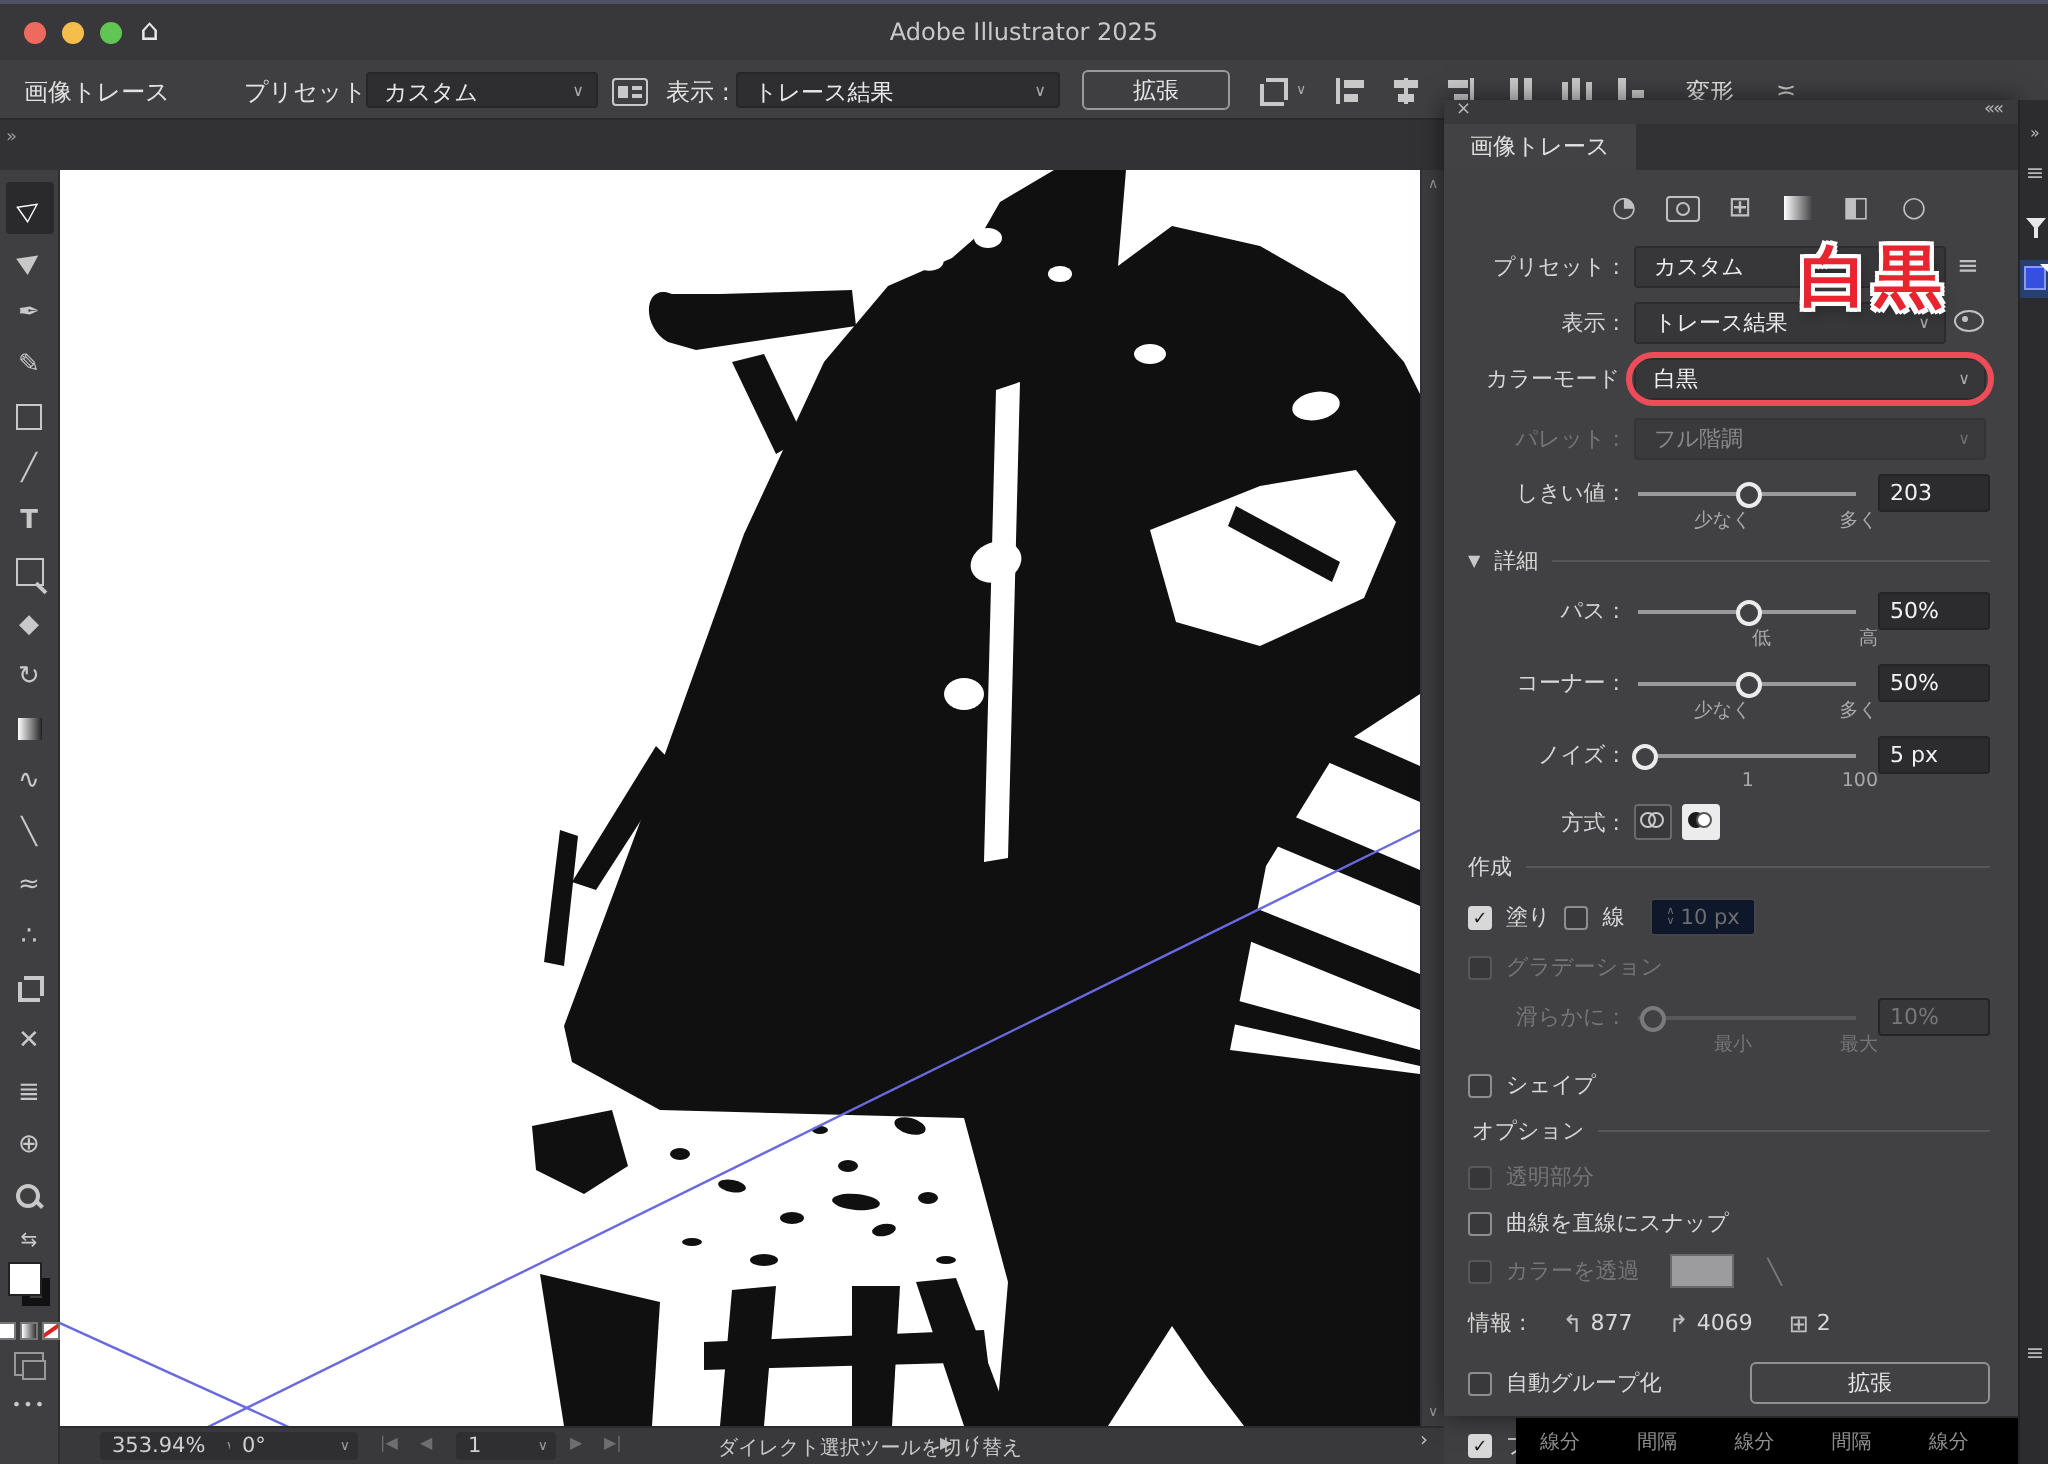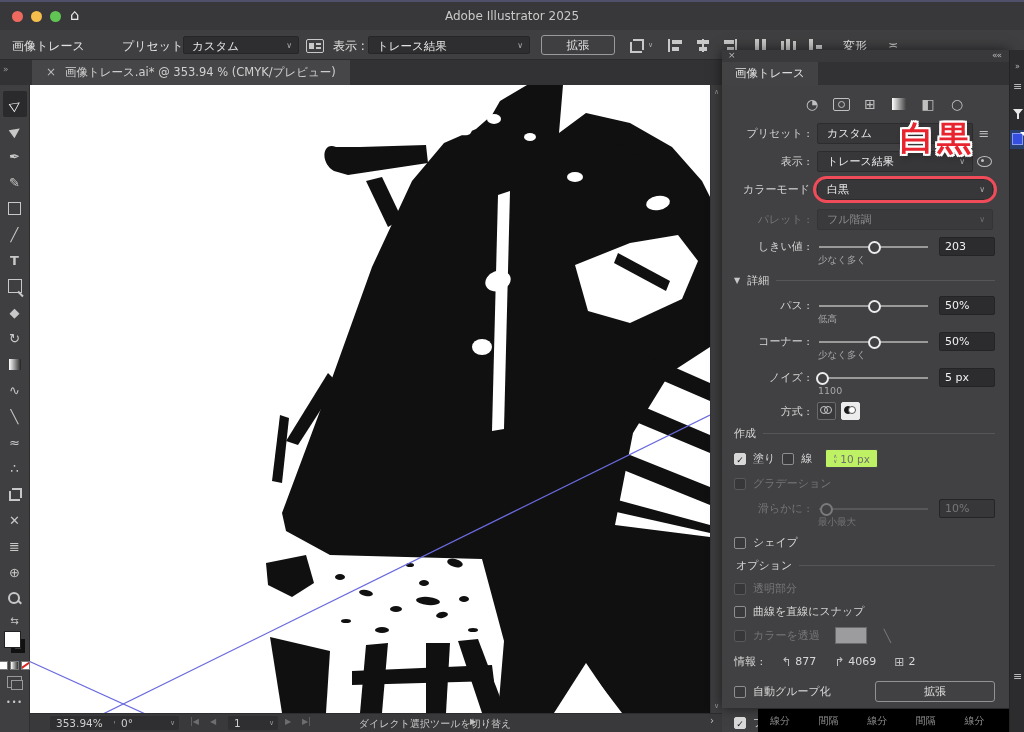--- a/index.html
+++ b/index.html
@@ -101,30 +101,30 @@
   .eye:after{content:"";position:absolute;left:3.5px;top:2px;width:3px;height:3px;background:#c0c0c0;border-radius:50%;}
   .dim, .dim .lbl{color:#757577 !important;}
   .pfield.dis{background:#3a3a3c;border-color:#343436;color:#8a8a8c;}
   .trackzone{flex:1;position:relative;height:14px;}
   .track{position:absolute;left:2px;right:2px;top:6px;height:2px;background:#9a9a9a;}
   .track.dis{background:#58585a;}
   .thumb{position:absolute;top:1px;width:9px;height:9px;border:2px solid #ececec;border-radius:50%;background:#414143;margin-left:-6px;}
   .thumb.dis{border-color:#7a7a7c;}
   .valbox{width:44px;margin-left:9px;height:17px;line-height:17px;background:#2c2c2e;border:1px solid #242426;border-radius:2px;text-align:left;padding:0 5px;color:#f2f2f2;font-size:11px;flex:0 0 auto;box-sizing:content-box;}
   .valbox.dis{color:#77777a;background:#37373a;}
-  .subl{display:flex;justify-content:flex-start;margin:-4px 56px 6px 84px;font-size:9.5px;color:#a8a8aa;}
+  .subl{display:flex;justify-content:flex-end;margin:-4px 56px 6px 84px;font-size:9.5px;color:#a8a8aa;gap:44px;}
   .subl.dim{color:#6b6b6d;}
   .sechead{display:flex;align-items:center;gap:7px;margin:6px 0 8px 0;color:#d8d8d8;font-size:11px;}
   .sechead .rule{flex:1;border-top:1px solid #565658;}
   .sechead .tri{font-size:8px;color:#c8c8c8;}
   .cbrow{display:flex;align-items:center;gap:7px;margin-bottom:8px;font-size:11px;color:#d8d8d8;}
   .cb{width:12px;height:12px;border:1px solid #8e8e90;background:#39393b;border-radius:2px;flex:0 0 auto;text-align:center;line-height:12px;font-size:9px;color:#1a1a1a;box-sizing:border-box;}
   .cb.on{background:#d8d8d8;border-color:#d8d8d8;}
   .cb.dis{border-color:#58585a;background:#37373a;}
-  .stepper{display:flex;align-items:center;gap:3px;margin-left:6px;height:17px;background:#bef264;border:1px solid #454547;border-radius:2px;padding:0 7px;color:#6e6e70;font-size:10.5px;}
+  .stepper{display:flex;align-items:center;gap:3px;margin-left:6px;height:17px;background:#0f172a;border:1px solid #454547;border-radius:2px;padding:0 7px;color:#6e6e70;font-size:10.5px;}
   .stepper .arrows{display:flex;flex-direction:column;font-size:5.5px;line-height:5px;color:#6e6e70;}
   .mbtn{width:17px;height:16px;border:1px solid #6a6a6c;border-radius:2px;background:#39393b;margin-right:5px;position:relative;}
   .mbtn.sel{background:#ececec;border-color:#ececec;}
   .mbtn:before{content:"";position:absolute;left:2px;top:3px;width:8px;height:8px;border:1.5px solid #c8c8c8;border-radius:50%;box-sizing:border-box;}
   .mbtn:after{content:"";position:absolute;left:6px;top:3px;width:8px;height:8px;border:1.5px solid #c8c8c8;border-radius:50%;box-sizing:border-box;}
   .mbtn.sel:before{background:#1a1a1a;border-color:#1a1a1a;}
   .mbtn.sel:after{background:#fff;border-color:#555;}
   .swatchbox{width:30px;height:15px;background:#9c9c9e;border:1px solid #6a6a6c;margin-left:8px;}
   .eyedrop{color:#77777a;font-size:12px;margin-left:10px;transform:rotate(0deg);}
   .inforow{display:flex;align-items:center;gap:4px;margin:10px 0 12px 0;font-size:11px;color:#d8d8d8;}
@@ -181,23 +181,20 @@
     <span class="ic ic-ar" style="left:722px;top:9px"></span>
     <span class="ic ic-d1" style="left:754px;top:9px"></span>
     <span class="ic ic-d2" style="left:781px;top:9px"></span>
     <span class="ic ic-d3" style="left:808px;top:9px"></span>
     <span class="cb-label" style="left:843px">変形</span>
     <span class="cb-label" style="left:888px;color:#c8c8c8">≍</span>
   </div>
 
   <div class="tabbar">
     <span class="edge-expand">»</span>
-    <div class="doctab">
-      <span class="x">×</span><span>画像トレース.ai* @ 353.94 % (CMYK/プレビュー)</span>
-    </div>
   </div>
 
   <div class="toolbar">
     <div style="display:flex;flex-direction:column;align-items:center">
         <div class="tool active">
           <span class="tg r-35">▷</span>
         </div>
         <div class="tool ">
           <span class="tg r-35">▶</span>
         </div>

